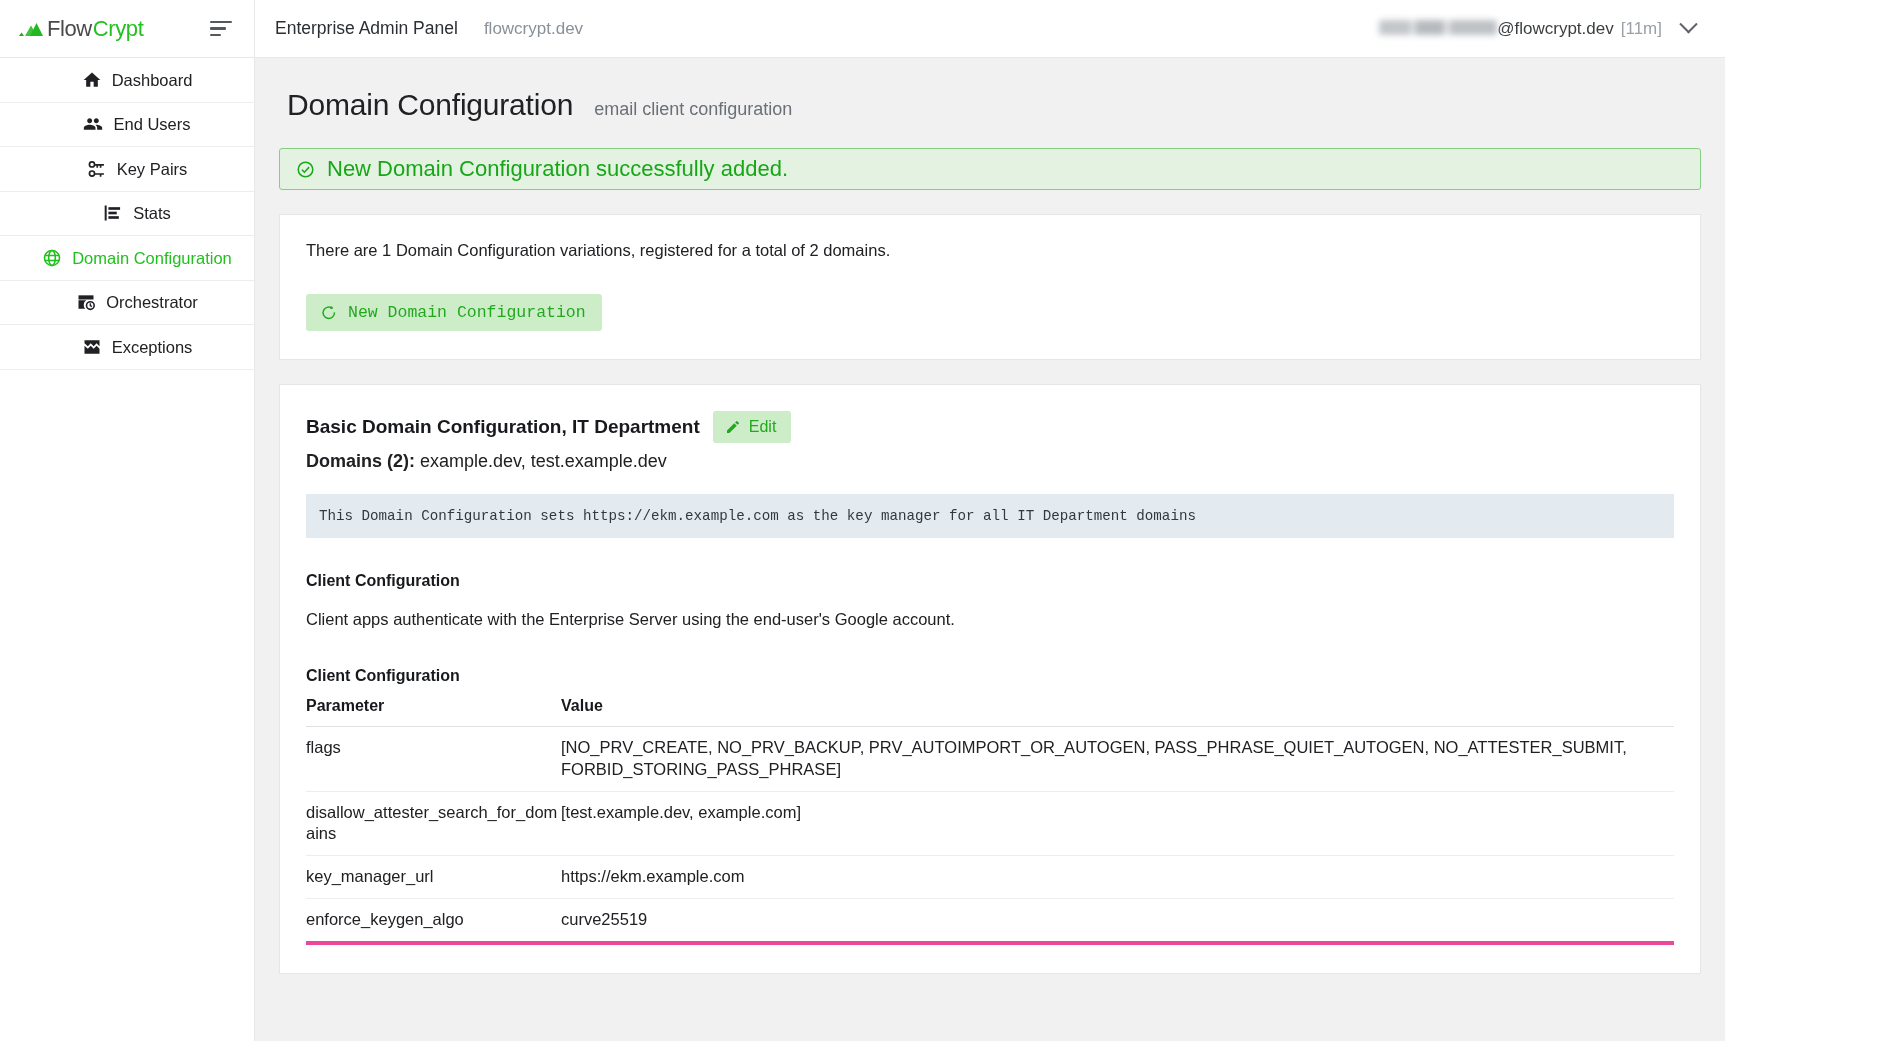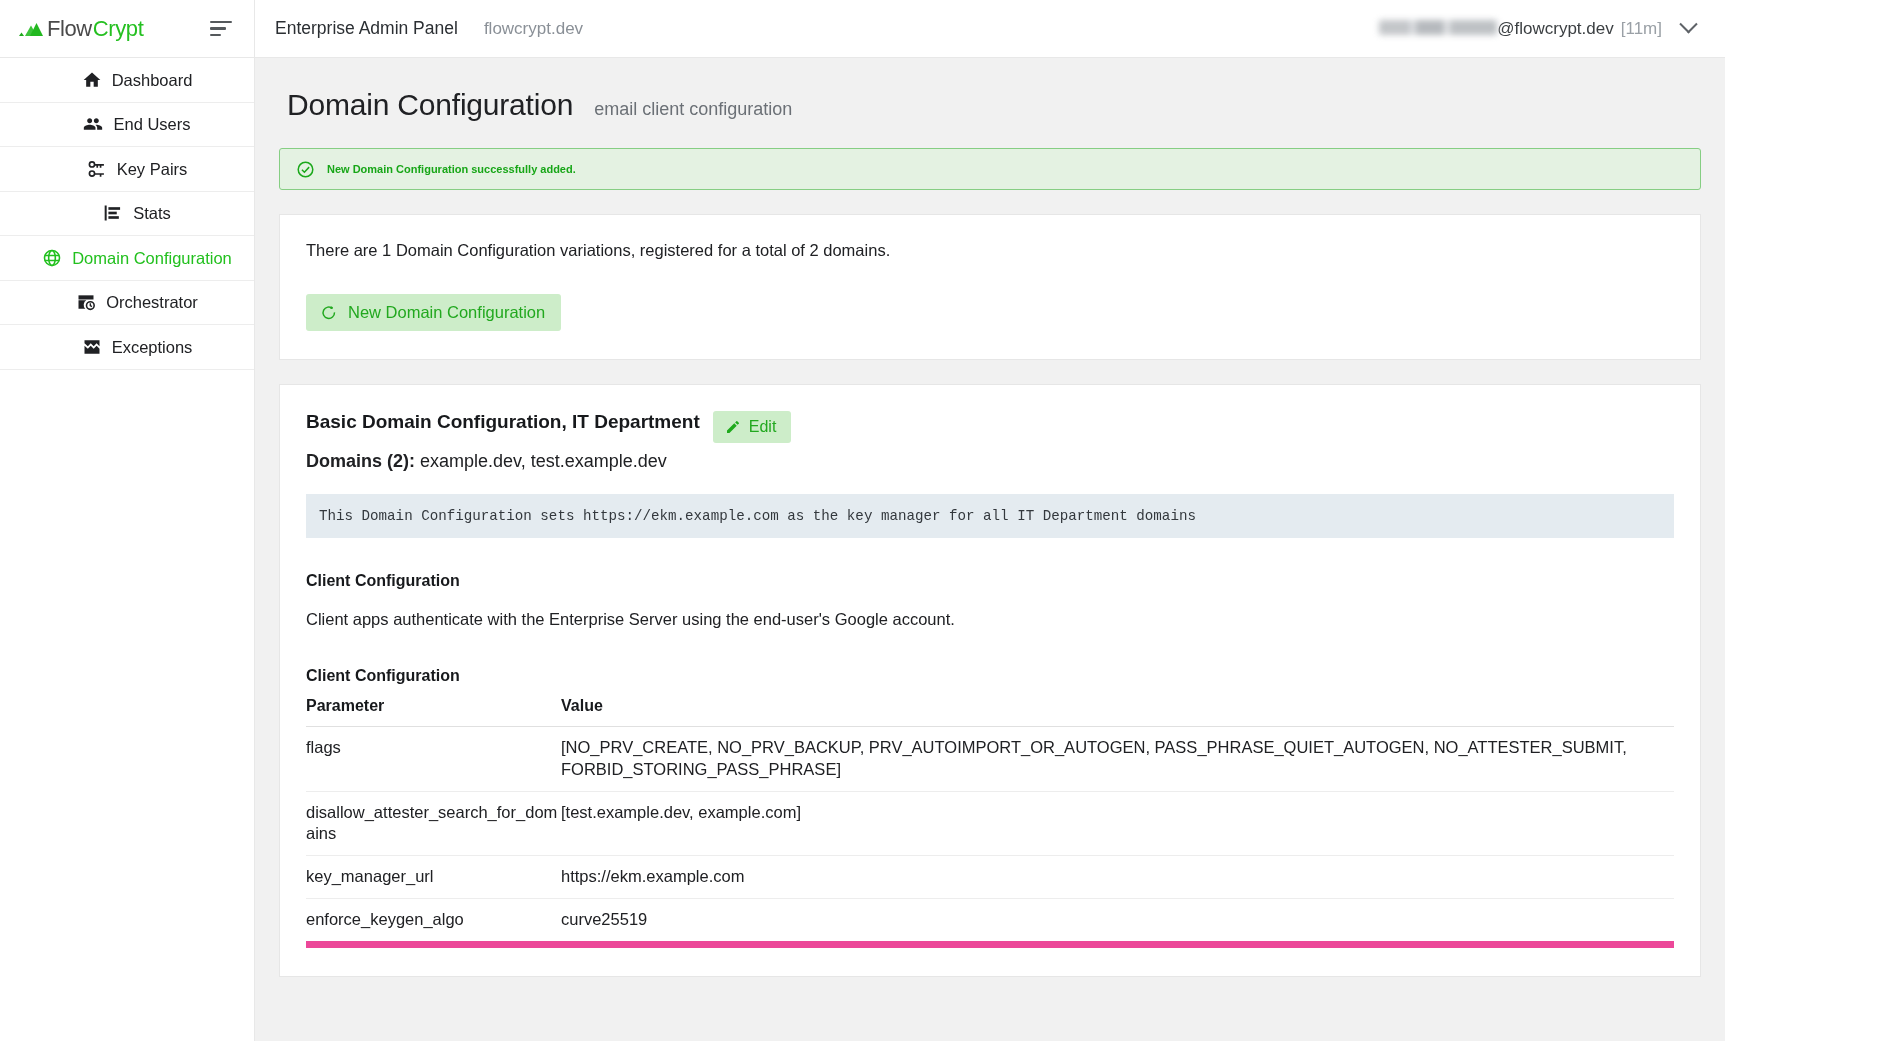--- a/index.html
+++ b/index.html
@@ -91,41 +91,41 @@
   .page-title { font-size: 30px; font-weight: 400; color: #202124; letter-spacing: -0.2px; }
   .page-sub { font-size: 18px; color: #6b7076; margin-left: 21px; }
 
   .alert {
     margin: 26px 24px 0 24px;
     background: #e4f2e2; border: 1px solid #86ce83;
     border-radius: 3px;
     height: 42px; display: flex; align-items: center; padding-left: 16px;
   }
   .alert .ic { color: #1aa81a; display: flex; margin-right: 12px; }
-  .alert-text { color: #17a617; font-weight: bold; font-size: 11px; }
+  .alert-text { color: #17a617; font-weight: normal; font-size: 22px; }
 
   .card {
     background: #fff; margin: 24px 24px 0 24px;
     border: 1px solid #e6e6e6;
   }
   .card-pad { padding: 26px 26px 28px 26px; }
 
   .info-line { font-size: 16.5px; color: #202124; }
 
   .btn-new {
     margin-top: 34px;
     display: inline-flex; align-items: center; gap: 10px;
     background: #cdedc9; border: none; border-radius: 3px;
     padding: 9px 16px 9px 14px;
     color: #22a81f; font-size: 16.5px; cursor: pointer;
-    font-family: Liberation Sans, sans-serif;
+    font-family: Liberation Mono, monospace;
   }
   .btn-new .ic { display:flex; color:#22a81f; }
 
-  .cfg-head { display: flex; gap: 13px; }
+  .cfg-head { display: flex; align-items: center; gap: 13px; }
   .cfg-title { font-size: 19px; font-weight: bold; color: #17191c; }
   .btn-edit {
     display: inline-flex; align-items: center; gap: 8px;
     background: #cdedc9; border: none; border-radius: 3px;
     padding: 7px 15px 7px 12px; color: #22a81f; font-size: 16px; cursor: pointer;
     font-family: inherit;
   }
   .btn-edit .ic { display:flex; color: #1faa1c; }
 
   .domains { margin-top: 8px; font-size: 18px; color: #202124; }
@@ -148,21 +148,21 @@
   table.cfg th {
     text-align: left; font-size: 16px; font-weight: bold; color: #17191c;
     padding: 0 0 11px 0; border-bottom: 1px solid #e0e0e0;
   }
   table.cfg td {
     font-size: 16.5px; color: #202124; padding: 10px 0 10px 0;
     border-bottom: 1px solid #ededed; vertical-align: top; line-height: 1.32;
     word-break: break-word;
   }
   table.cfg .c-param { width: 255px; }
-  table.cfg tr:last-child td { border-bottom: 7px solid #ec4899; }
+  table.cfg tr:last-child td { border-bottom: 4px solid #ec4899; }
 </style>
 </head>
 <body>
 
 <div class="app">
 
   <div class="topbar">
     <div class="brand-zone">
       <div class="logo">
         <span>

